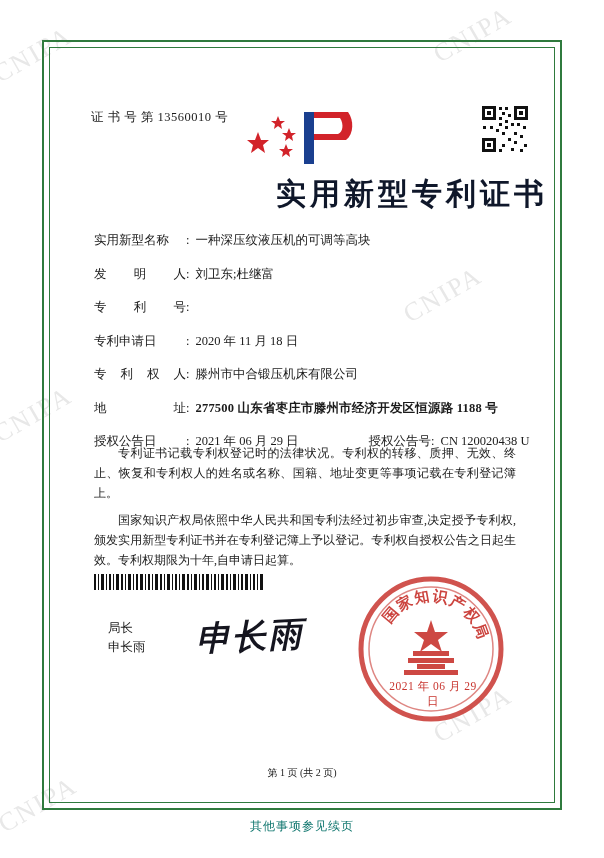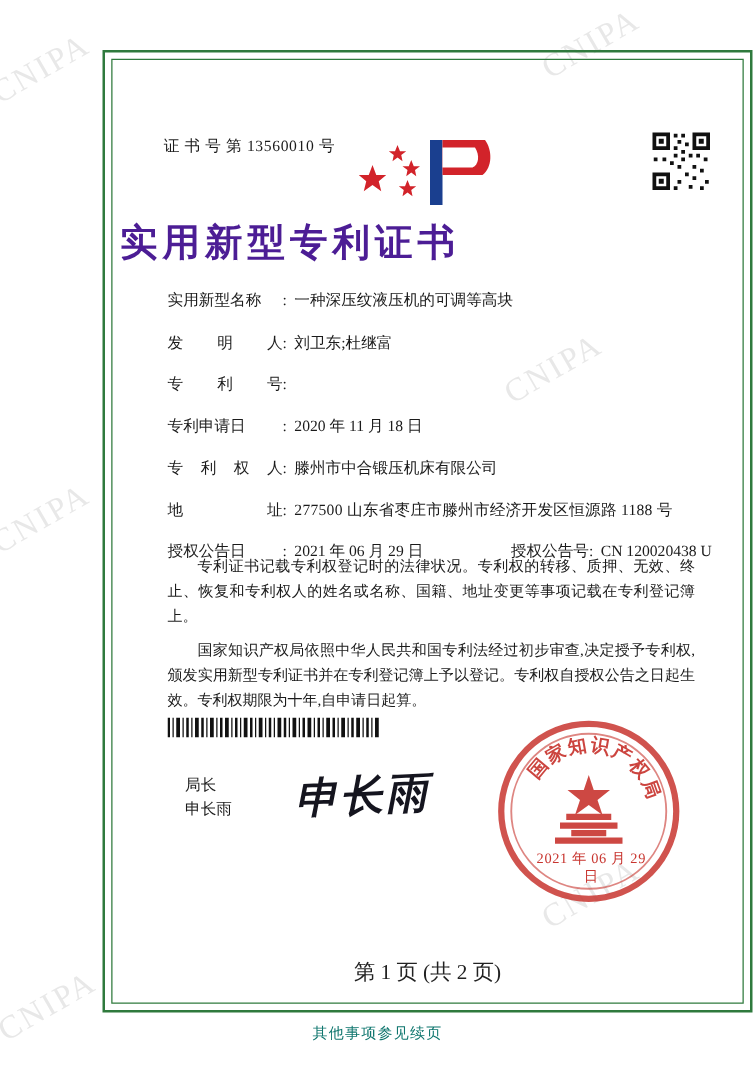--- a/index.html
+++ b/index.html
@@ -34,21 +34,20 @@
   .cert {
     position: absolute;
     left: 42px;
     top: 40px;
     width: 520px;
     height: 770px;
     border: 2px solid #2f7a3d;
     box-sizing: border-box;
     z-index: 2;
     background: transparent;
-    margin-left: 40px;
   }
   .cert::before {
     content: "";
     position: absolute;
     left: 5px;
     top: 5px;
     right: 5px;
     bottom: 5px;
     border: 1px solid #2f7a3d;
     pointer-events: none;
@@ -87,26 +86,26 @@
     width: 120px;
     height: 62px;
   }
 
   
   .title {
     position: absolute;
     left: 0;
     right: 0;
     top: 120px;
-    text-align: left;
+    text-align: right;
     font-size: 30px;
     letter-spacing: 4px;
     font-weight: bold;
     font-family: "Liberation Serif", "DejaVu Serif", serif;
-    color: #4c1d95;
+    color: #0f172a;
   }
 
   
   .fields {
     position: absolute;
     left: 38px;
     right: 30px;
     top: 180px;
     font-size: 12.5px;
     line-height: 1;
@@ -122,21 +121,21 @@
     flex: 0 0 92px;
     letter-spacing: 0;
   }
   .flabel.sp {
     display: inline-flex;
     justify-content: space-between;
   }
   .flabel.sp > span { display:inline-block; }
   .fcolon { flex: 0 0 auto; margin-right: 6px; }
   .fvalue { flex: 1 1 auto; }
-  .fvalue.small { letter-spacing: .2px; }
+  .fvalue.small { letter-spacing: .2px; font-weight: bold; }
   .frow.double .fvalue { flex: 0 0 auto; }
   .pubno-label {
     margin-left: 70px;
     flex: 0 0 auto;
   }
 
   
   .paras {
     position: absolute;
     left: 38px;
@@ -200,21 +199,21 @@
     letter-spacing: .5px;
   }
 
   
   .page-no {
     position: absolute;
     left: 0;
     right: 0;
     top: 712px;
     text-align: center;
-    font-size: 17px;
+    font-size: 10px;
     color: #222;
   }
 
   .footnote {
     position: absolute;
     left: 0;
     right: 0;
     top: 818px;
     text-align: center;
     font-size: 12px;

